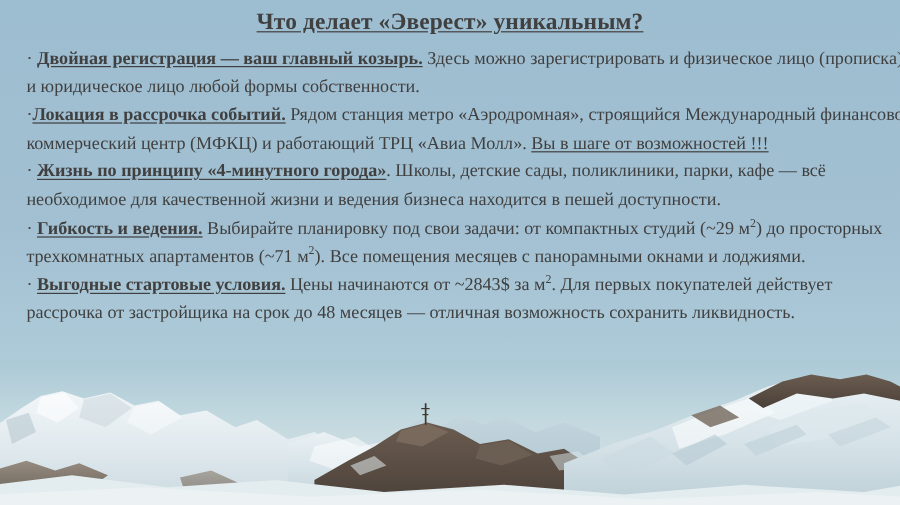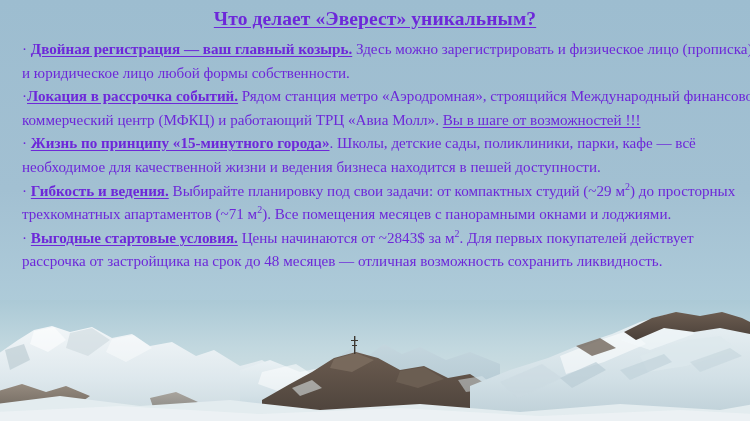--- a/index.html
+++ b/index.html
@@ -7,21 +7,21 @@
     padding: 0;
     background: #8fb4cb;
   }
   #slide {
     position: relative;
     width: 750px;
     height: 421px;
     overflow: hidden;
     background: #9ebed1;
     font-family: "Liberation Serif", "DejaVu Serif", serif;
-    color: #6d28d9;
+    color: #404040;
   }
   
   .bg-sky {
     position: absolute;
     inset: 0;
     background: linear-gradient(to bottom,
         #9dbdd0 0%,
         #a2c0d2 45%,
         #aecbd9 72%,
         #c3d7de 88%,
@@ -165,20 +165,20 @@
   </div>
 
   <div class="title">Что делает «Эверест» уникальным?</div>
 
   <div class="body">
 
     <p class="para"><span class="bullet">·</span>&nbsp;<span class="lead">Двойная регистрация — ваш главный козырь.</span><span> Здесь можно зарегистрировать и физическое лицо (прописка), и юридическое лицо любой формы собственности.</span></p>
 
     <p class="para"><span class="bullet">·</span><span class="lead">Локация в рассрочка событий.</span><span> Рядом станция метро «Аэродромная», строящийся Международный финансово-коммерческий центр (МФКЦ) и работающий ТРЦ «Авиа Молл». </span><span class="uline">Вы в шаге от возможностей !!!</span></p>
 
-    <p class="para"><span class="bullet">·</span>&nbsp;<span class="lead">Жизнь по принципу «15-минутного города»</span><span>. Школы, детские сады, поликлиники, парки, кафе — всё необходимое для качественной жизни и ведения бизнеса находится в пешей доступности.</span></p>
+    <p class="para"><span class="bullet">·</span>&nbsp;<span class="lead">Жизнь по принципу «4-минутного города»</span><span>. Школы, детские сады, поликлиники, парки, кафе — всё необходимое для качественной жизни и ведения бизнеса находится в пешей доступности.</span></p>
 
     <p class="para"><span class="bullet">·</span>&nbsp;<span class="lead">Гибкость и ведения.</span><span> Выбирайте планировку под свои задачи: от компактных студий (~29 м</span><sup>2</sup><span>) до просторных трехкомнатных апартаментов (~71 м</span><sup>2</sup><span>). Все помещения месяцев с панорамными окнами и лоджиями.</span></p>
 
     <p class="para"><span class="bullet">·</span>&nbsp;<span class="lead">Выгодные стартовые условия.</span><span> Цены начинаются от ~2843$ за м</span><sup>2</sup><span>. Для первых покупателей действует рассрочка от застройщика на срок до 48 месяцев — отличная возможность сохранить ликвидность.</span></p>
 
   </div>
 </div>
 
 </body></html>

